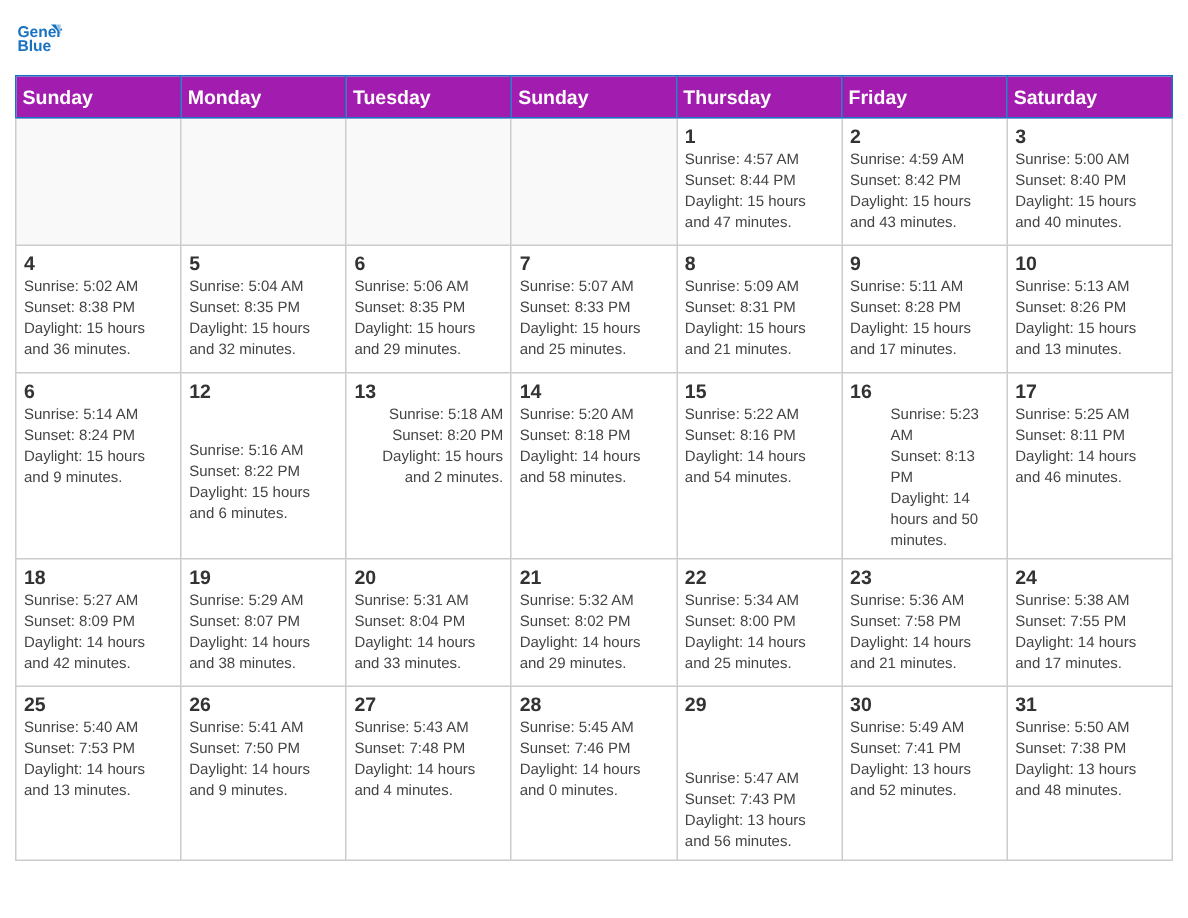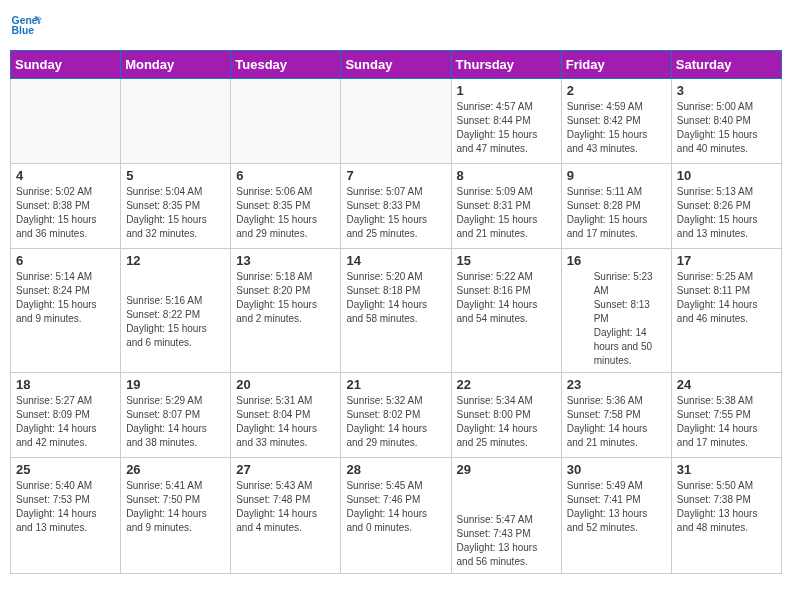--- a/index.html
+++ b/index.html
@@ -186,21 +186,21 @@
 Daylight: 15 hours and 9 minutes.</div>
         </td>
         <td class="cal-cell">
           <span class="day-num">12</span>
           <div class="cell-info" style="white-space: pre-line; margin-top: 26px;">Sunrise: 5:16 AM
 Sunset: 8:22 PM
 Daylight: 15 hours and 6 minutes.</div>
         </td>
         <td class="cal-cell">
           <span class="day-num">13</span>
-          <div class="cell-info" style="white-space: pre-line;">Sunrise: 5:18 AM
+          <div class="cell-info" style="white-space: pre-line; text-align: right;">Sunrise: 5:18 AM
 Sunset: 8:20 PM
 Daylight: 15 hours and 2 minutes.</div>
         </td>
         <td class="cal-cell">
           <span class="day-num">14</span>
           <div class="cell-info" style="white-space: pre-line;">Sunrise: 5:20 AM
 Sunset: 8:18 PM
 Daylight: 14 hours and 58 minutes.</div>
         </td>
         <td class="cal-cell">

